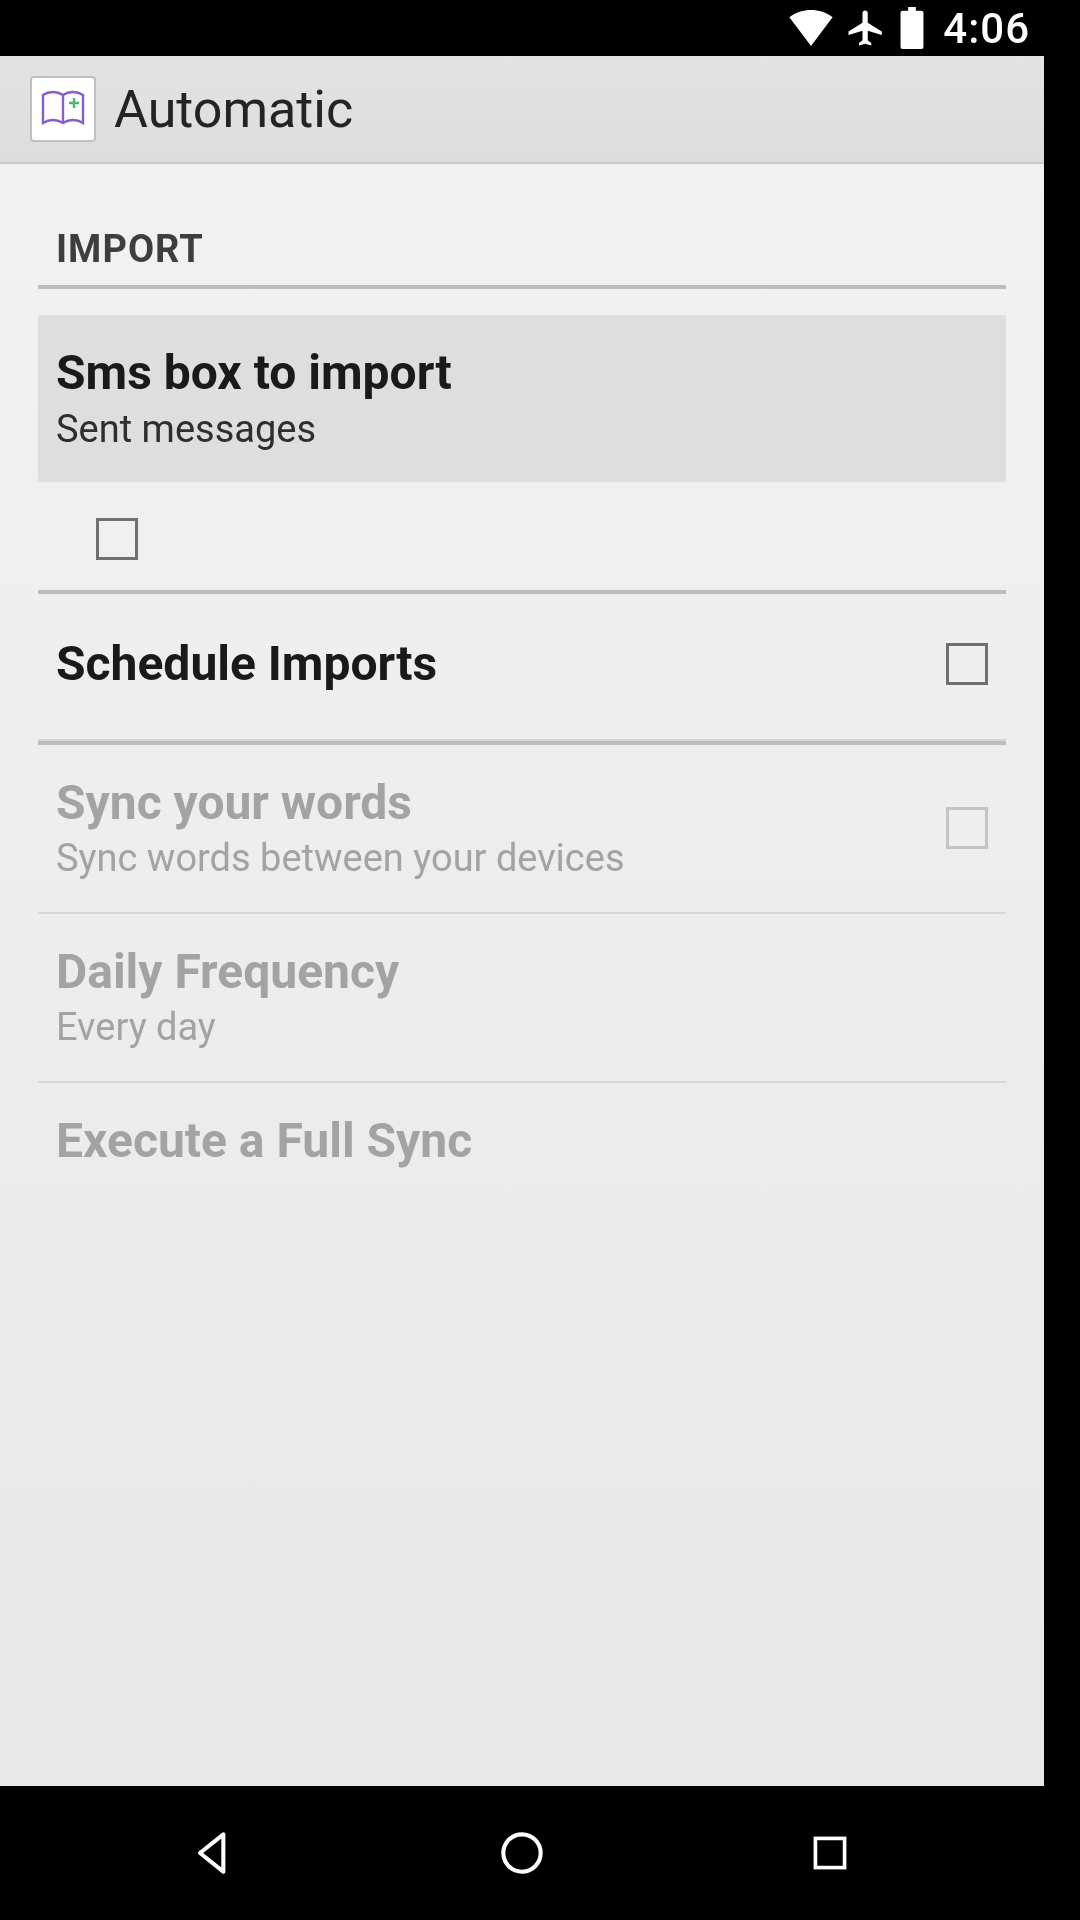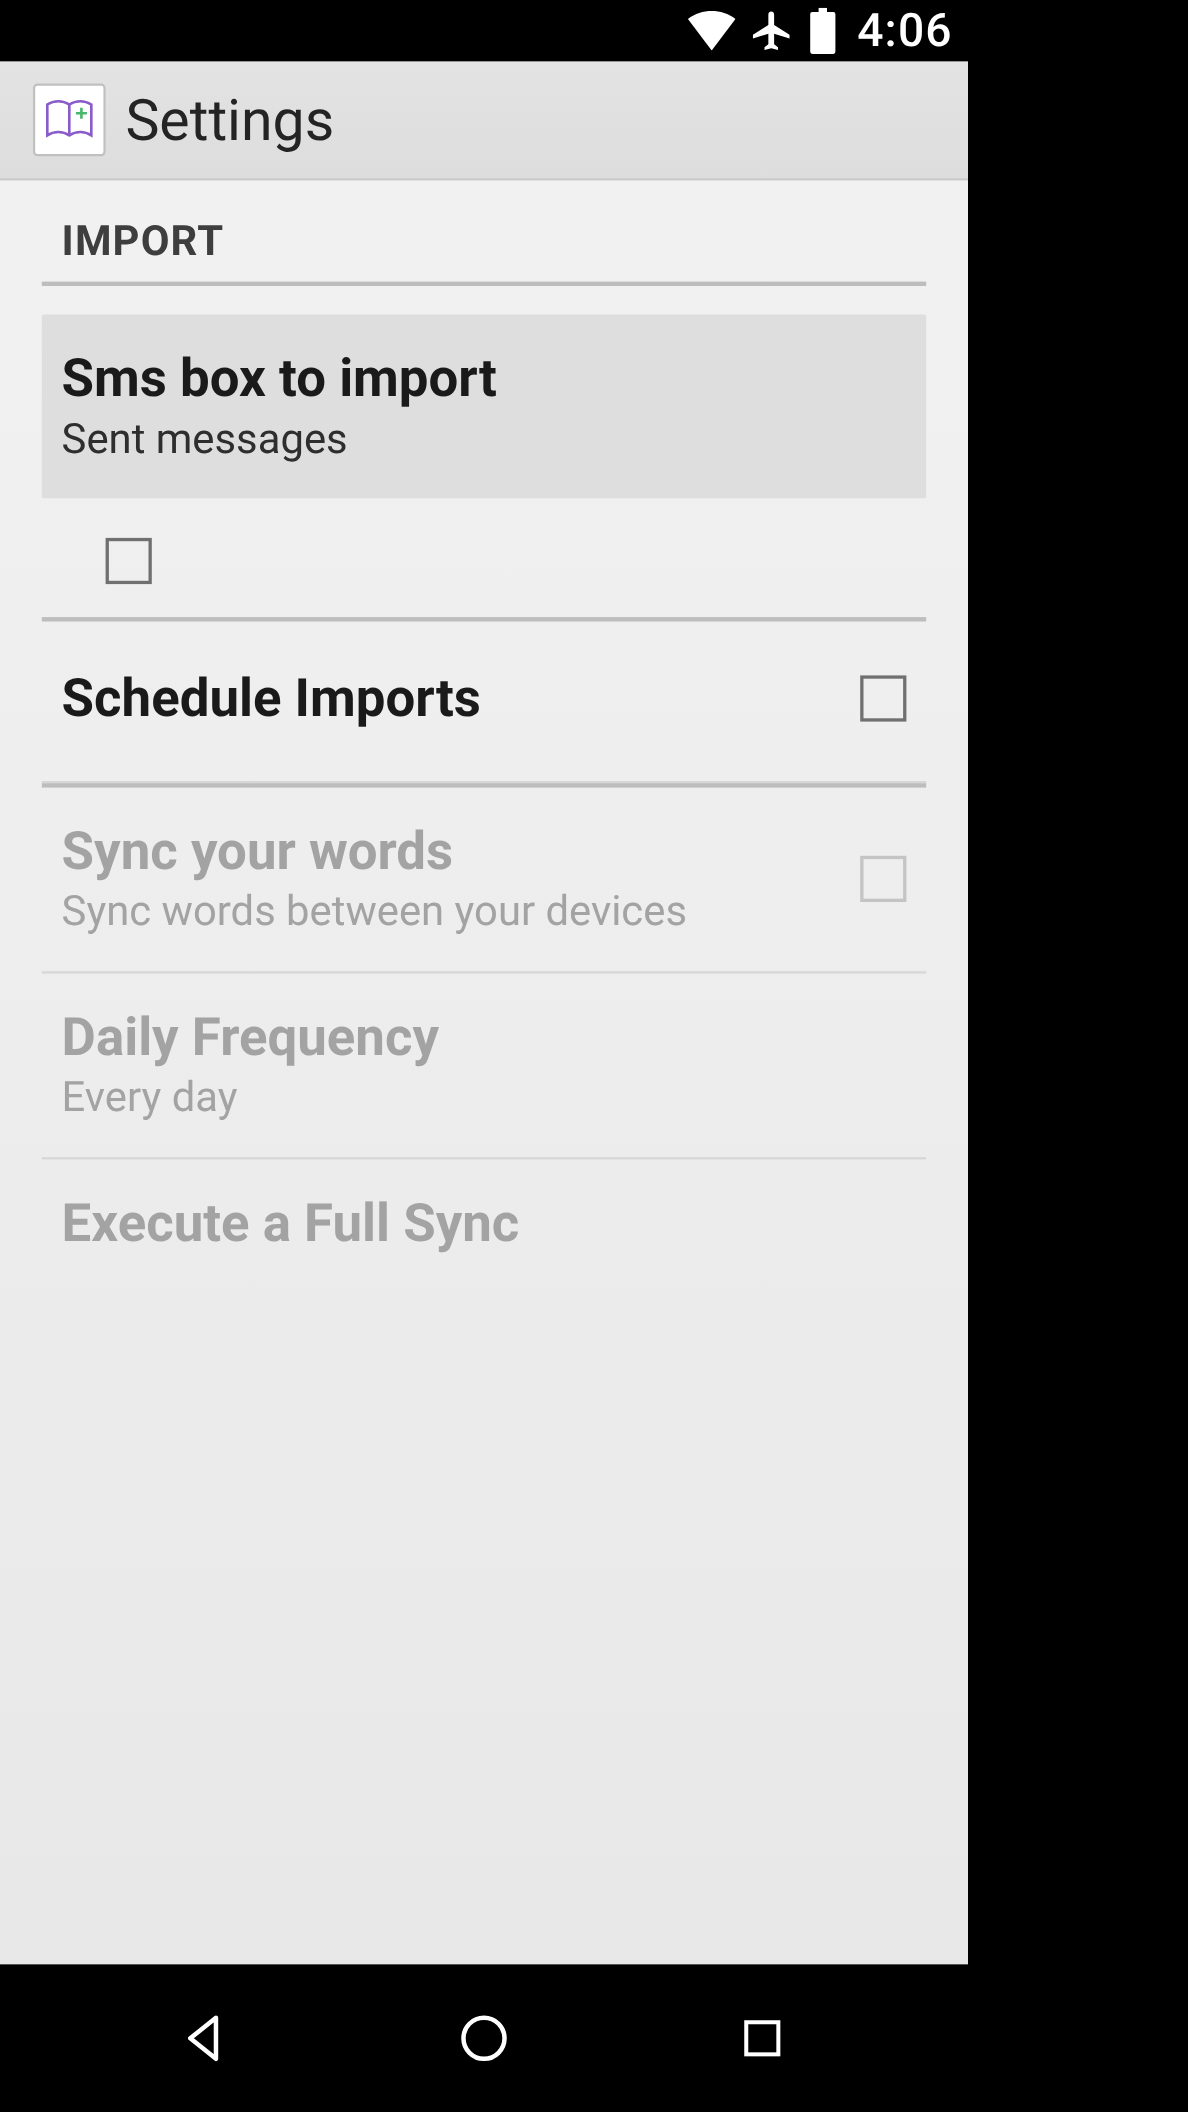--- a/index.html
+++ b/index.html
@@ -5,21 +5,21 @@
     * { margin: 0; padding: 0; box-sizing: border-box; }
     html, body {
       width: 1080px;
       height: 1920px;
       font-family: Roboto, "Helvetica Neue", Arial, sans-serif;
       background: #000;
       overflow: hidden;
     }
     .screen {
       position: relative;
-      width: 880px;
+      width: 1044px;
       height: 1920px;
       background: #000;
     }
     .status-bar {
       height: 56px;
       background: #000;
       display: flex;
       justify-content: flex-end;
       align-items: center;
       padding-right: 14px;
@@ -63,20 +63,21 @@
       display: flex;
       align-items: center;
       justify-content: center;
     }
     .action-bar .title {
       font-size: 52px;
       color: #242424;
     }
     .content {
       padding: 0px;
+      margin-top: 29px;
     }
     .section-header {
       font-size: 38px;
       font-weight: 700;
       color: #3e3e3e;
       letter-spacing: 1px;
       padding: 34px 56px 14px 56px;
       text-transform: uppercase;
     }
     .section-divider {
@@ -168,21 +169,21 @@
 
   <div class="app-area">
     <div class="action-bar">
       <div class="app-icon">
         <svg width="48" height="40" viewBox="0 0 48 40">
           <path d="M4 6 C10 2 18 2 24 6 C30 2 38 2 44 6 V34 C38 30 30 30 24 34 C18 30 10 30 4 34 Z" fill="none" stroke="#8a5cc9" stroke-width="2.4"></path>
           <path d="M24 6 V34" stroke="#8a5cc9" stroke-width="2.4"></path>
           <path d="M30 14h10M35 9v10" stroke="#49b86b" stroke-width="2.4"></path>
         </svg>
       </div>
-      <span class="title">Settings</span>
+      <span class="title">Automatic</span>
     </div>
 
     <div class="content">
 
       <div class="section-header">IMPORT</div>
       <div class="section-divider"></div>
 
       <div class="pref-item selected">
         <div class="pref-texts">
           <div class="pref-title">Sms box to import</div>

